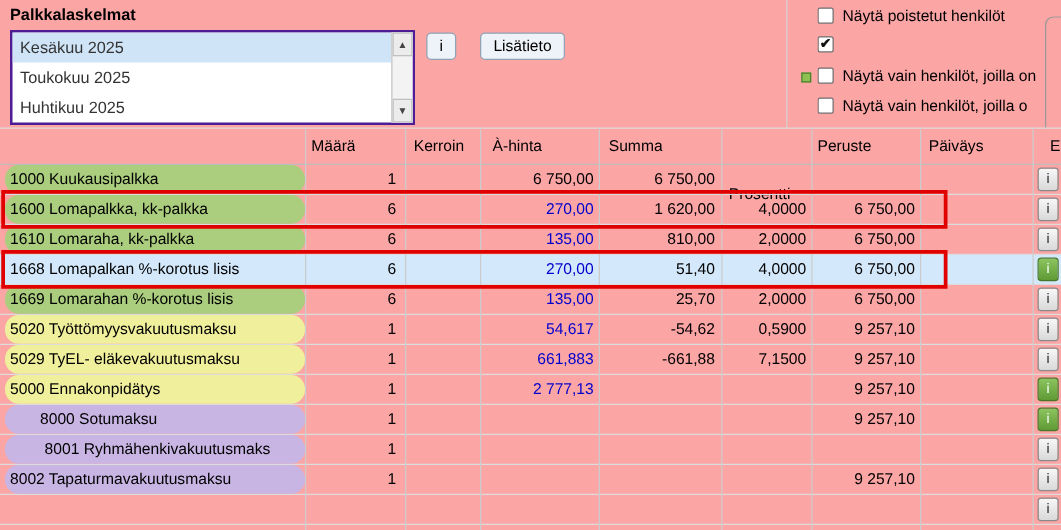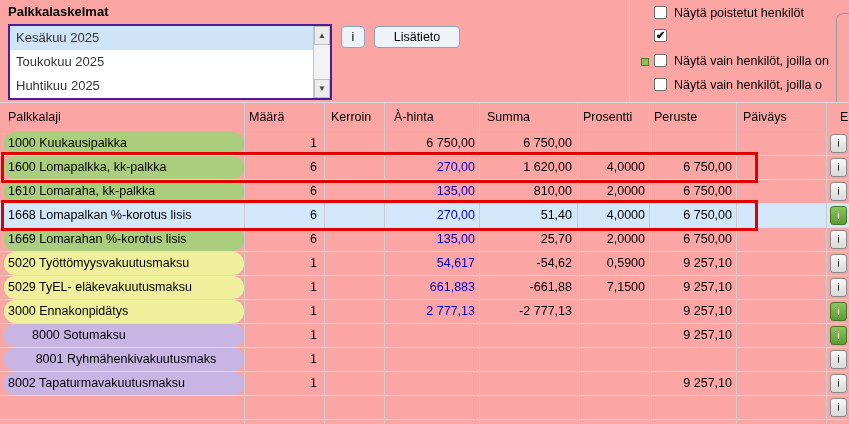--- a/index.html
+++ b/index.html
@@ -16,37 +16,37 @@
   .mitems { position:absolute; left:0; top:0; right:17px; bottom:0; overflow:hidden; }
   .mitem { height:24px; line-height:24px; padding-left:6px; font-size:13px; color:#333; white-space:nowrap; overflow:hidden; cursor:pointer; }
   .mscroll { position:absolute; right:0; top:0; bottom:0; width:17px; background:#f3f3f3; border-left:1px solid #c4c4c4; box-sizing:border-box; }
   .sbtn { position:absolute; left:0; right:0; height:19px; background:#ececec; border:1px solid #c0c0c0; box-sizing:border-box; font-size:8px; color:#444; text-align:center; line-height:17px; cursor:pointer; }
   .sbtn.up { top:0; } .sbtn.down { bottom:0; }
   .strack { position:absolute; left:0; right:0; top:19px; bottom:19px; cursor:pointer; }
 
   .btn { position:absolute; box-sizing:border-box; height:22px; border:1px solid #8fa3b5; border-radius:4px;
          background:#eef3f9; font-family:inherit; font-size:12.5px; color:#000; cursor:pointer; padding:0 4px; }
   .btn-i { left:341px; top:26px; width:24px; }
-  .btn-lis { left:374px; top:26px; width:86px; }
+  .btn-lis { left:384px; top:26px; width:68px; }
 
   .vdiv { left:629px; top:0; width:1px; height:102px; background:#d2d2d2; }
   .corner { left:836px; top:13px; width:14px; height:89px; border-left:1px solid #9a9a9a; border-top:1px solid #9a9a9a; border-top-left-radius:7px; }
   .hline-top { left:0; top:102px; width:849px; height:1px; background:#dcdcdc; }
 
   .cbrow { position:absolute; left:654px; width:195px; height:17px; display:flex; align-items:center; gap:7px; white-space:nowrap; overflow:hidden; cursor:pointer; }
   .cbrow.r0 { top:4px; } .cbrow.r1 { top:27px; } .cbrow.r2 { top:52px; } .cbrow.r3 { top:76px; }
   .cb { flex:0 0 13px; width:13px; height:13px; box-sizing:border-box; border:1px solid #707070; border-radius:2px; background:#fff;
         font-size:11px; font-weight:bold; line-height:11px; text-align:center; color:#111; }
   .cblabel { font-size:12.5px; color:#000; }
   .greensq { left:641px; top:58px; width:8px; height:8px; background:#8cc152; border:1px solid #4e7d2f; box-sizing:border-box; }
 
   
   .hcell { position:absolute; top:103px; height:28px; line-height:28px; white-space:nowrap; overflow:hidden; }
   .h0 { left:8px; }  .h1 { left:249px; } .h2 { left:331px; } .h3 { left:394px; } .h4 { left:487px; }
-  .h5 { left:583px; } .h6 { left:654px; } .h7 { left:743px; } .h8 { left:840px; width:9px; }
+  .h5 { left:583px;margin-top:38px; } .h6 { left:654px; } .h7 { left:743px; } .h8 { left:840px; width:9px; }
   .hline-bottom { left:0; top:131px; width:849px; height:1px; background:#bdbdbd; }
 
   .vgrid { position:absolute; top:103px; height:321px; width:1px; background:#cbcbcb; z-index:2; }
   .v0 { left:244px; } .v1 { left:324px; } .v2 { left:384px; } .v3 { left:479px; }
   .v4 { left:577px; } .v5 { left:649px; } .v6 { left:736px; } .v7 { left:826px; }
 
   .tbody { position:absolute; left:0; top:132px; width:849px; }
   .trow { position:relative; height:24px; box-sizing:border-box; border-bottom:1px solid #dcdcdc; cursor:default; }
   .cell { position:absolute; top:0; height:23px; line-height:23px; white-space:nowrap; overflow:hidden; }
   .c-code    { left:4px;   width:240px; padding-left:4px; box-sizing:border-box;border-radius:11px; }
@@ -103,21 +103,20 @@
   </div>
   <div class="cbrow r2">
     <span class="cb"></span>
     <span class="cblabel">Näytä vain henkilöt, joilla on</span>
   </div>
   <div class="cbrow r3">
     <span class="cb"></span>
     <span class="cblabel">Näytä vain henkilöt, joilla o</span>
   </div>
 
-  <div class="hcell h0">Palkkalaji</div>
   <div class="hcell h1">Määrä</div>
   <div class="hcell h2">Kerroin</div>
   <div class="hcell h3">À-hinta</div>
   <div class="hcell h4">Summa</div>
   <div class="hcell h5">Prosentti</div>
   <div class="hcell h6">Peruste</div>
   <div class="hcell h7">Päiväys</div>
   <div class="hcell h8">E</div>
   <div class="abs hline-bottom"></div>
 
@@ -210,25 +209,24 @@
       <div class="cell c-kerroin"></div>
       <div class="cell c-ahinta" style="color: rgb(0, 0, 204);">661,883</div>
       <div class="cell c-summa">-661,88</div>
       <div class="cell c-pros">7,1500</div>
       <div class="cell c-peruste">9 257,10</div>
       <div class="cell c-paivays"></div>
       <button class="row-i">i</button>
     </div>
 
     <div class="trow">
-      <div class="cell c-code" style="background: rgb(239, 239, 156);">3000 Ennakonpidätys</div>
+      <div class="cell c-code" style="background: rgb(239, 239, 156);">5000 Ennakonpidätys</div>
       <div class="cell c-maara">1</div>
       <div class="cell c-kerroin"></div>
       <div class="cell c-ahinta" style="color: rgb(0, 0, 204);">2 777,13</div>
-      <div class="cell c-summa">-2 777,13</div>
       <div class="cell c-pros"></div>
       <div class="cell c-peruste">9 257,10</div>
       <div class="cell c-paivays"></div>
       <button class="row-i green">i</button>
     </div>
 
     <div class="trow">
       <div class="cell c-code" style="background: rgb(200, 181, 228); padding-left: 28px;">8000 Sotumaksu</div>
       <div class="cell c-maara">1</div>
       <div class="cell c-kerroin"></div>

